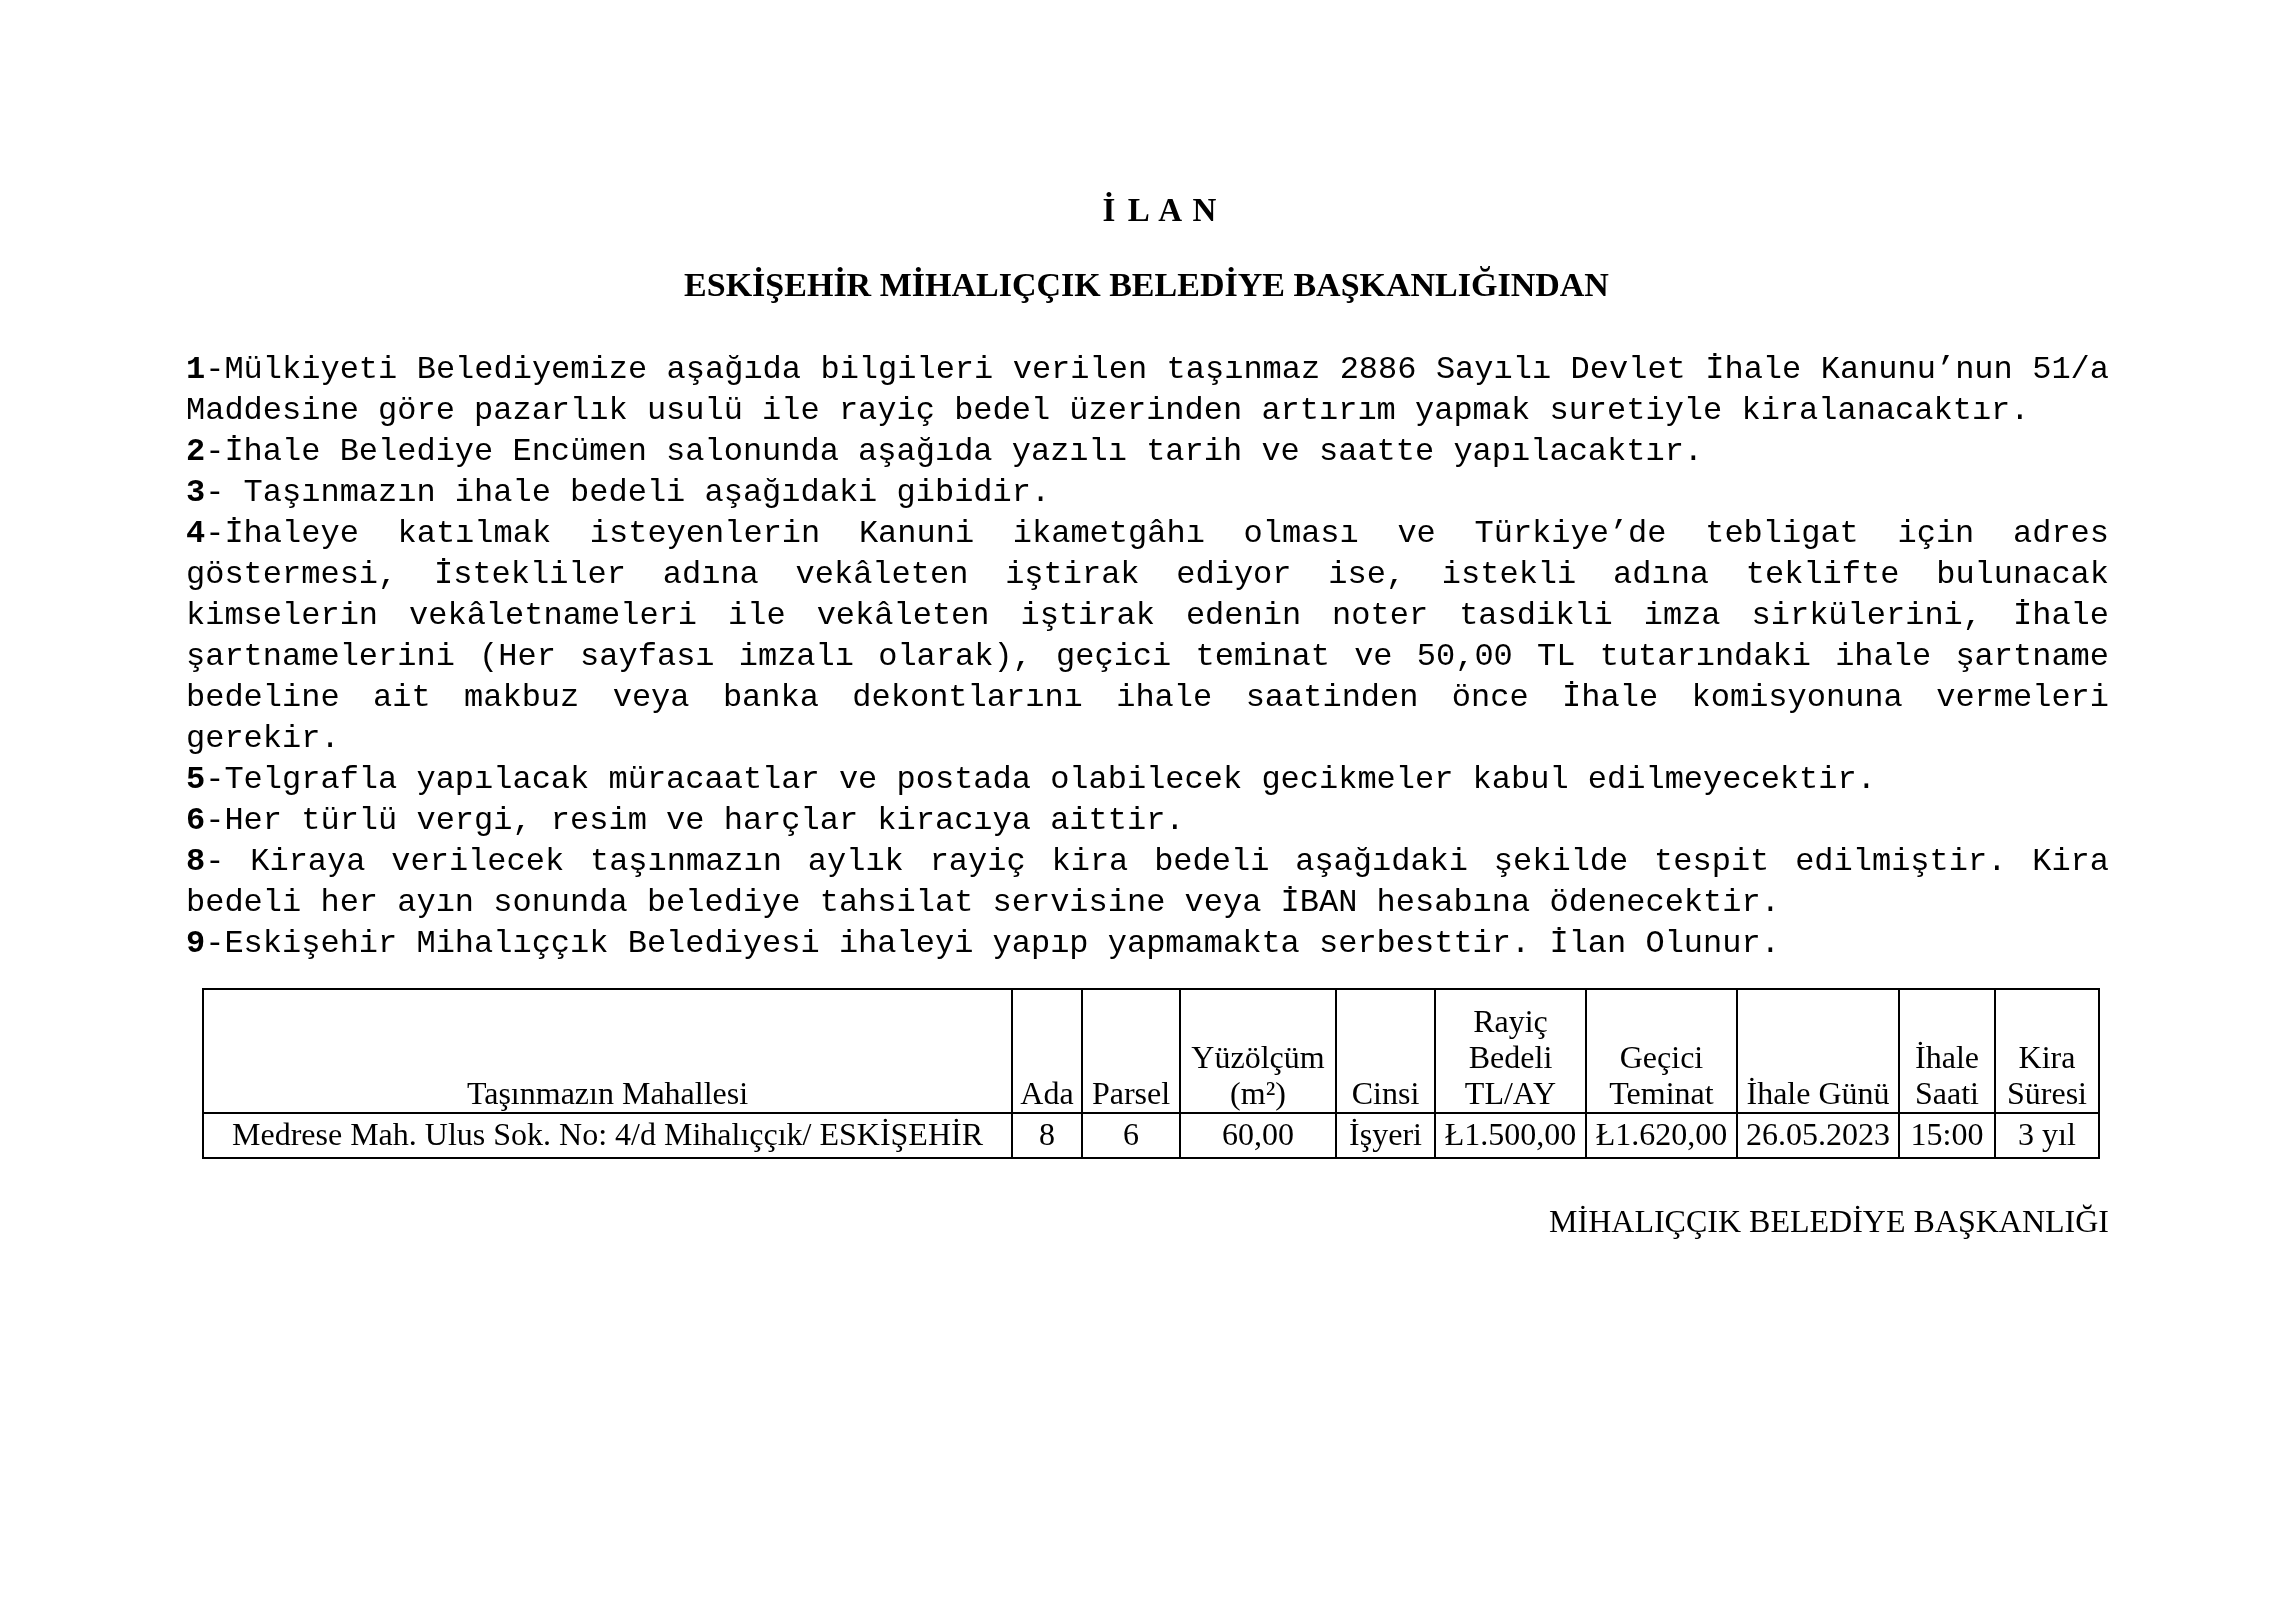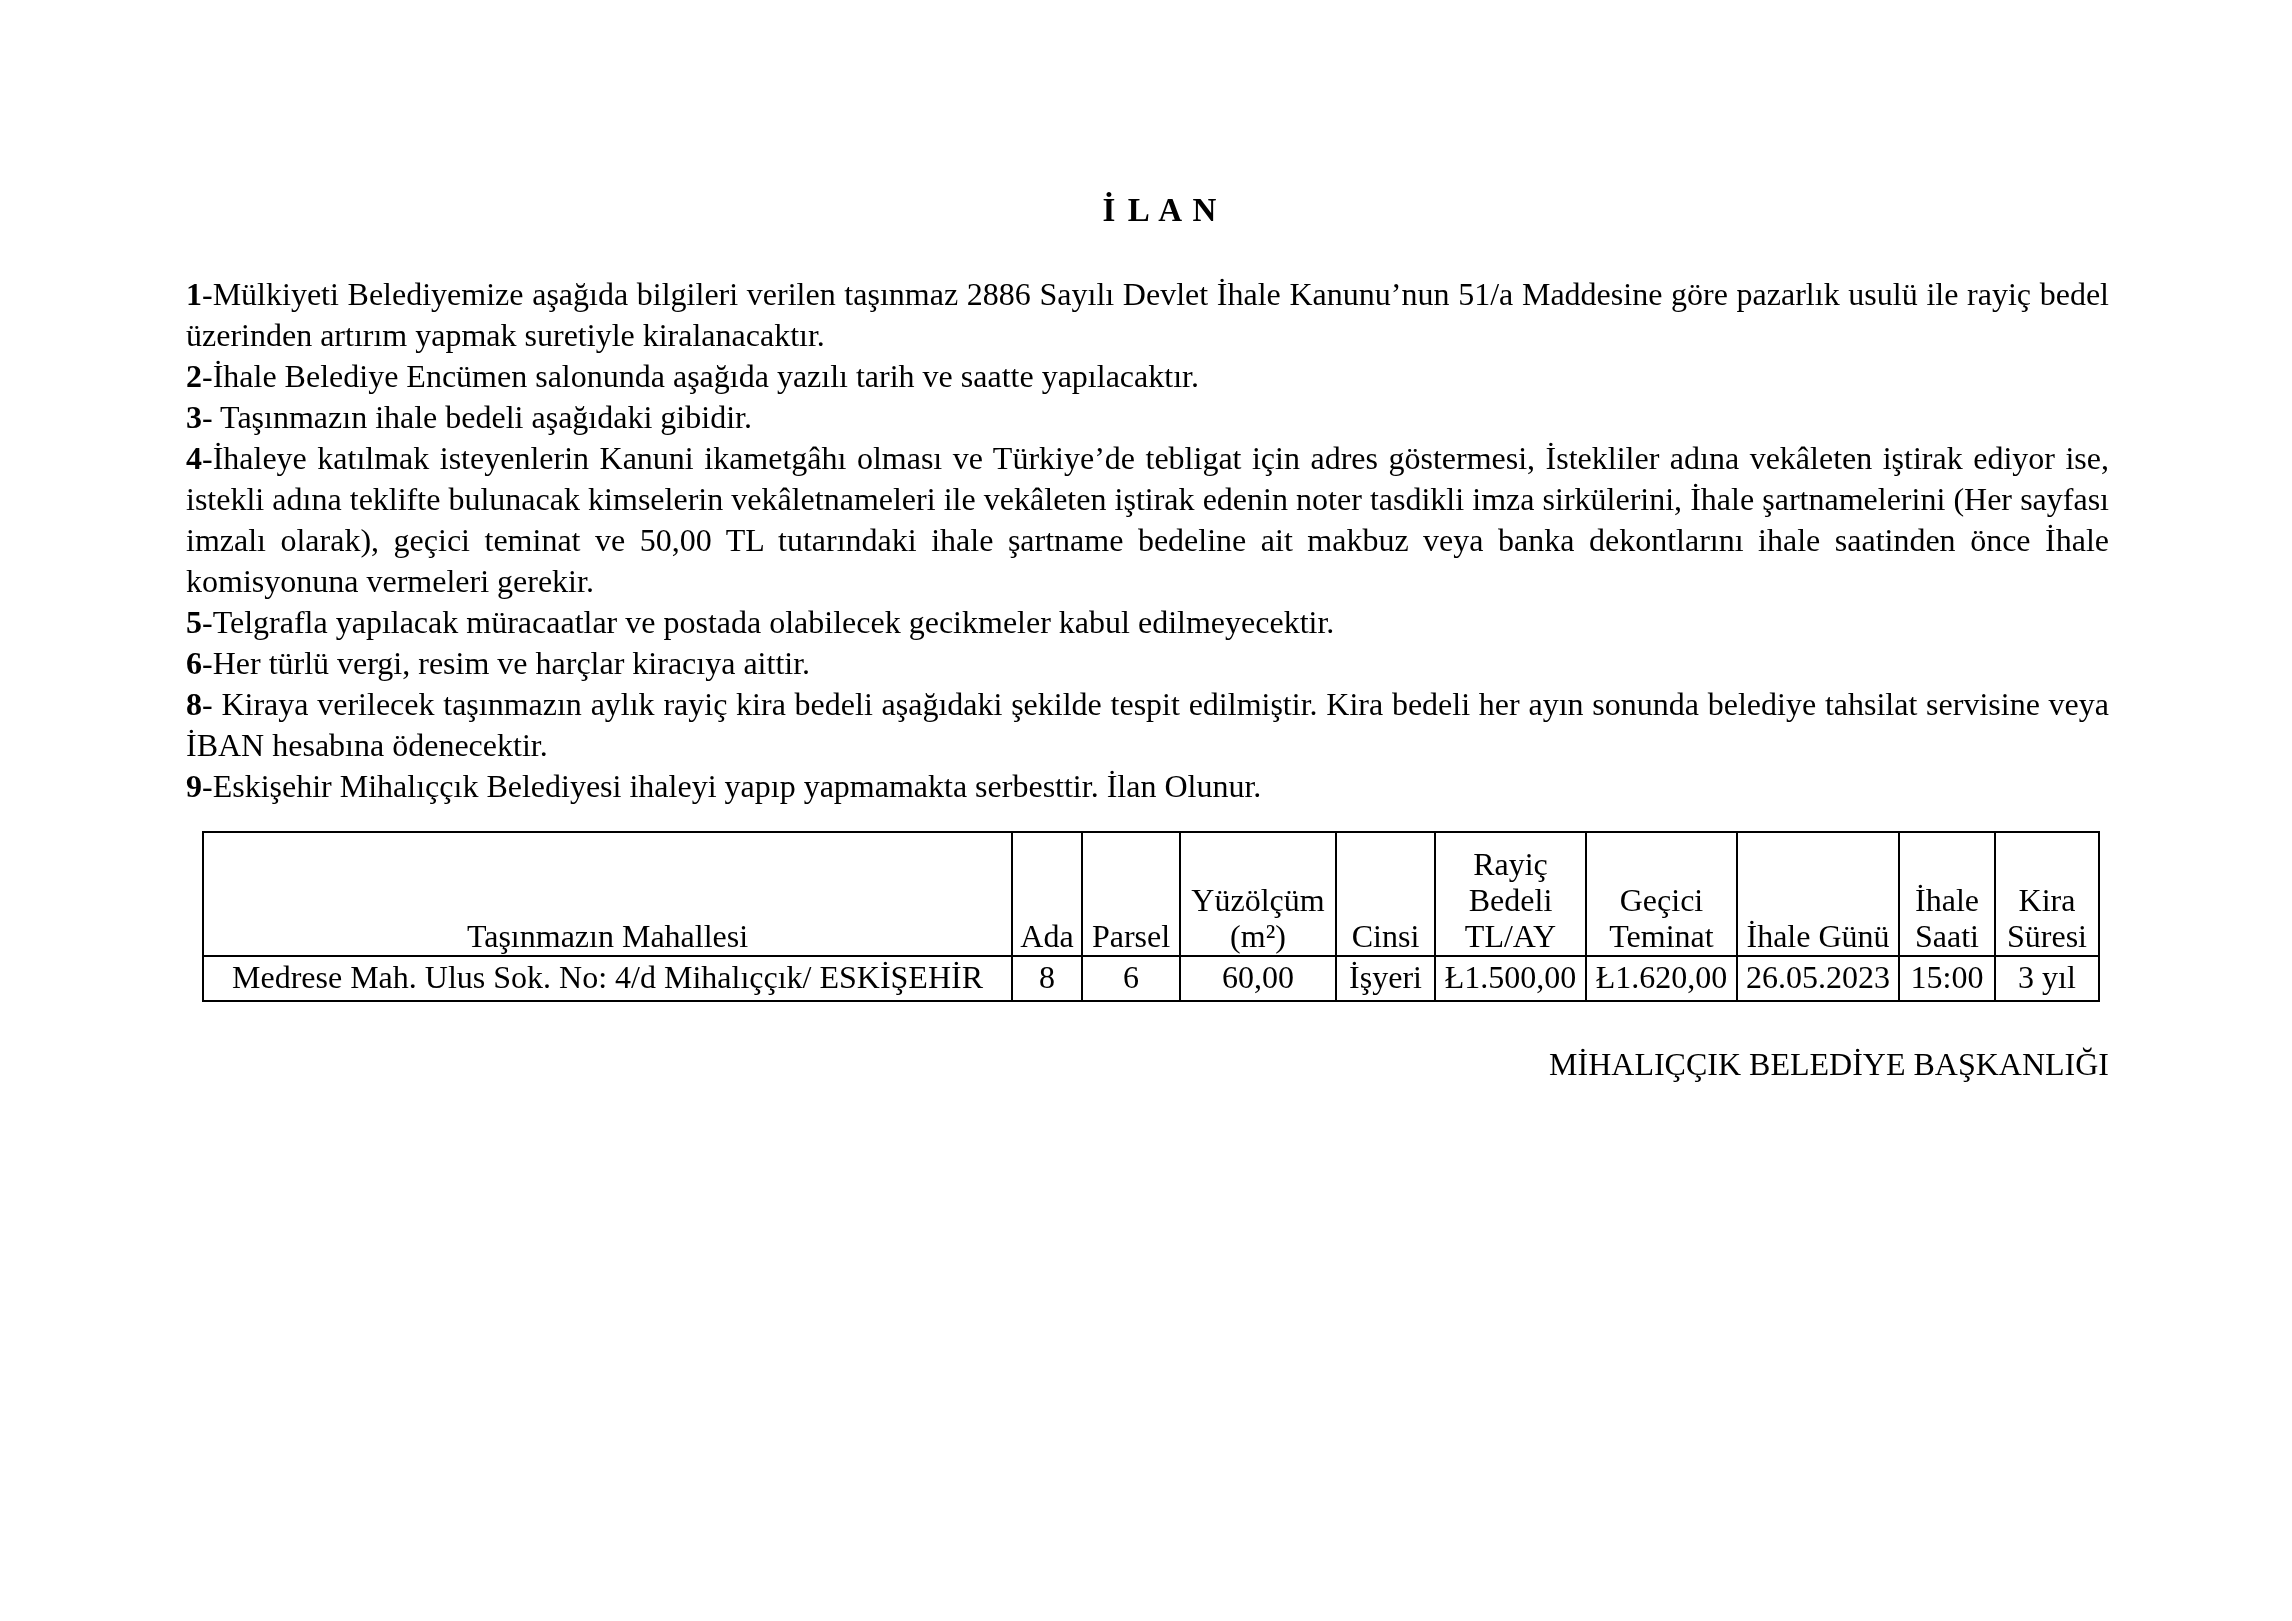--- a/index.html
+++ b/index.html
@@ -22,21 +22,21 @@
     margin-top:37px;
     text-align:center;
     font-size:34px; font-weight:bold;
   }
 
   .body-text {
     margin:45px 184px 0 186px;
     font-size:32px; line-height:41px;
     text-align:justify;
   }
-  .body-text p { margin:0; }
+  .body-text p { margin:0;font-family:Liberation Mono, monospace; }
   .clause-num { font-weight:bold; }
 
   .table-wrap { margin:23.5px 0 0 202px; }
   table.props {
     border-collapse:collapse;
     table-layout:fixed;
     width:1895px;
     border:2.9px solid #000;
     font-size:32px;
   }
@@ -68,20 +68,21 @@
     font-size:32px;
   }
 </style>
 </head>
 <body>
 
 <div class="page">
 
   <div class="title">İ L A N</div>
 
+  <div class="subtitle">ESKİŞEHİR MİHALIÇÇIK BELEDİYE BAŞKANLIĞINDAN</div>
 
   <div class="body-text">
     <p><b class="clause-num">1</b><span>-Mülkiyeti Belediyemize aşağıda bilgileri verilen taşınmaz 2886 Sayılı Devlet İhale Kanunu’nun 51/a Maddesine göre pazarlık usulü ile rayiç bedel üzerinden artırım yapmak suretiyle kiralanacaktır.</span></p>
     <p><b class="clause-num">2</b><span>-İhale Belediye Encümen salonunda aşağıda yazılı tarih ve saatte yapılacaktır.</span></p>
     <p><b class="clause-num">3</b><span>- Taşınmazın ihale bedeli aşağıdaki gibidir.</span></p>
     <p><b class="clause-num">4</b><span>-İhaleye katılmak isteyenlerin Kanuni ikametgâhı olması ve Türkiye’de tebligat için adres göstermesi, İstekliler adına vekâleten iştirak ediyor ise, istekli adına teklifte bulunacak kimselerin vekâletnameleri ile vekâleten iştirak edenin noter tasdikli imza sirkülerini, İhale şartnamelerini (Her sayfası imzalı olarak), geçici teminat ve 50,00 TL tutarındaki ihale şartname bedeline ait makbuz veya banka dekontlarını ihale saatinden önce İhale komisyonuna vermeleri gerekir.</span></p>
     <p><b class="clause-num">5</b><span>-Telgrafla yapılacak müracaatlar ve postada olabilecek gecikmeler kabul edilmeyecektir.</span></p>
     <p><b class="clause-num">6</b><span>-Her türlü vergi, resim ve harçlar kiracıya aittir.</span></p>
     <p><b class="clause-num">8</b><span>- Kiraya verilecek taşınmazın aylık rayiç kira bedeli aşağıdaki şekilde tespit edilmiştir. Kira bedeli her ayın sonunda belediye tahsilat servisine veya İBAN hesabına ödenecektir.</span></p>
     <p><b class="clause-num">9</b><span>-Eskişehir Mihalıççık Belediyesi ihaleyi yapıp yapmamakta serbesttir. İlan Olunur.</span></p>

